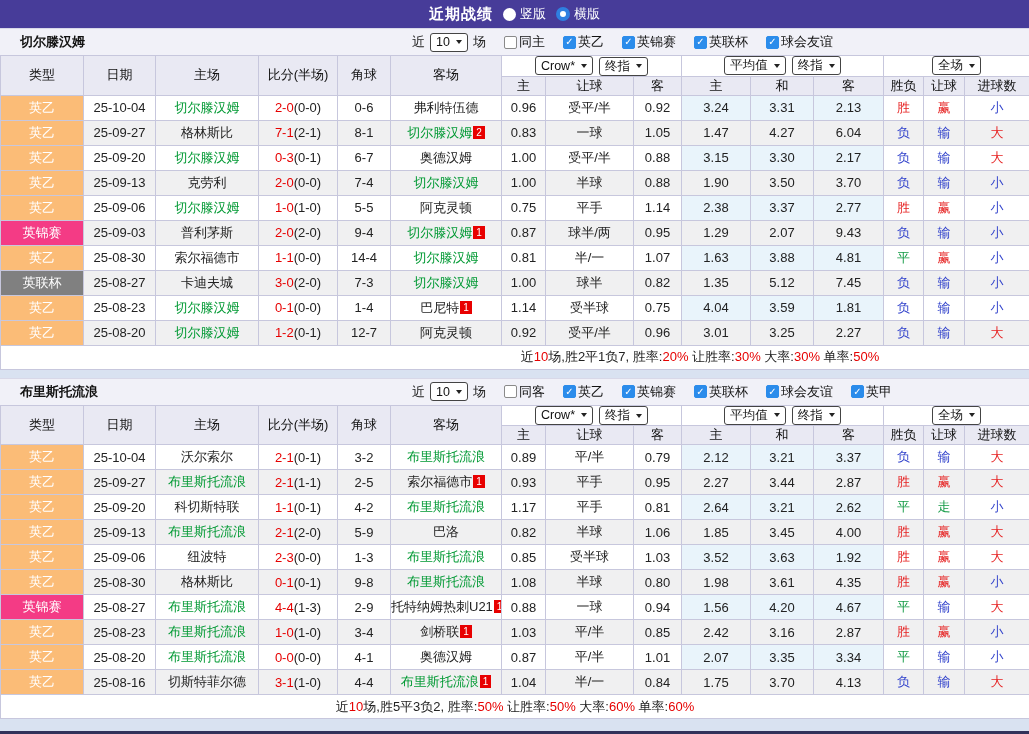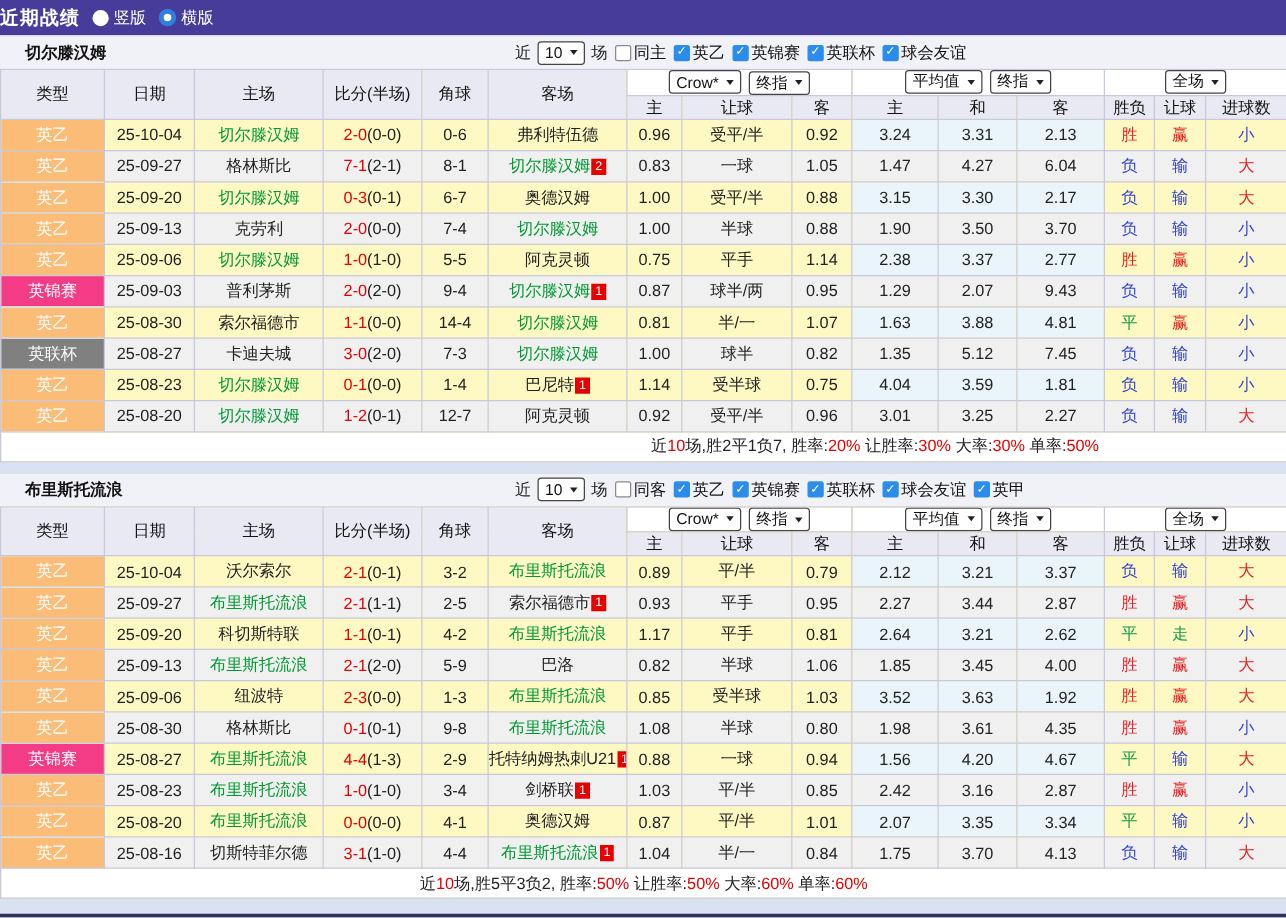--- a/index.html
+++ b/index.html
@@ -10,40 +10,40 @@
   *{box-sizing:border-box;}
   html,body{margin:0;padding:0;}
   body{
     width:1029px;height:734px;overflow:hidden;background:#d9e2f1;
     font-family:"Liberation Sans","DejaVu Sans",sans-serif;font-size:13px;color:#222;
   }
   .page{width:1029px;height:734px;display:flex;flex-direction:column;}
   
   .titlebar{
     height:28px;flex:0 0 28px;background:var(--accent);color:#fff;
-    display:flex;align-items:center;gap:10px;
+    display:flex;align-items:center;justify-content:center;gap:10px;
   }
   .titlebar .title{font-weight:bold;font-size:15px;letter-spacing:1px;}
   .radio-opt{display:inline-flex;align-items:center;gap:4px;cursor:pointer;color:#fff;}
   .radio{width:13px;height:13px;border-radius:50%;background:#fff;display:inline-block;}
   .radio.on{border:4px solid var(--c-radio);background:#fff;width:14px;height:14px;}
   
   .fbar{height:27px;flex:0 0 27px;background:#f1f1f8;position:relative;display:flex;align-items:center;border-top:1px solid #d8d8e8;}
   .fbar .team{position:absolute;left:20px;font-weight:bold;color:#111;}
   .fbar .filters{position:absolute;left:412px;display:flex;align-items:center;gap:2px;white-space:nowrap;}
   .selbox{
     display:inline-flex;align-items:center;border:1px solid #444;border-radius:3px;
     background:#fff;height:19px;padding:0 5px;margin:0 3px;font-size:12.5px;color:#111;cursor:pointer;
   }
   .arr{width:0;height:0;border-left:3.5px solid transparent;border-right:3.5px solid transparent;border-top:4.5px solid #222;margin-left:6px;display:inline-block;}
-  .cbl{display:inline-flex;align-items:center;margin-left:4px;cursor:pointer;color:#111;}
+  .cbl{display:inline-flex;align-items:center;margin-left:16px;cursor:pointer;color:#111;}
   .cb{width:13px;height:13px;border:1px solid #8a8a8a;border-radius:2px;background:#fff;display:inline-flex;align-items:center;justify-content:center;margin-right:2px;font-size:10px;line-height:10px;color:#fff;}
   .cb.on{background:var(--c-cb);border-color:var(--c-cb);}
   
-  table{border-collapse:collapse;table-layout:fixed;width:1029px;background:#fef9c3;}
+  table{border-collapse:collapse;table-layout:fixed;width:1029px;background:#ffffff;}
   th,td{border:1px solid #c7c7dd;text-align:center;padding:0;white-space:nowrap;overflow:hidden;font-weight:normal;}
   thead th{background:#e9e9f3;color:#111;}
   thead tr.selrow th{height:20px;}
   thead tr.selrow th.grp{background:#fff;}
   thead tr.lblrow th{height:17px;}
   tbody td{height:25px;}
   tbody tr:nth-child(even) td{background:#f0f0f1;}
   tbody td.avg{background:var(--c-avg);}
   td.t-l2{background:var(--c-l2);color:#fff;}
   td.t-trophy{background:var(--c-trophy);color:#fff;}

